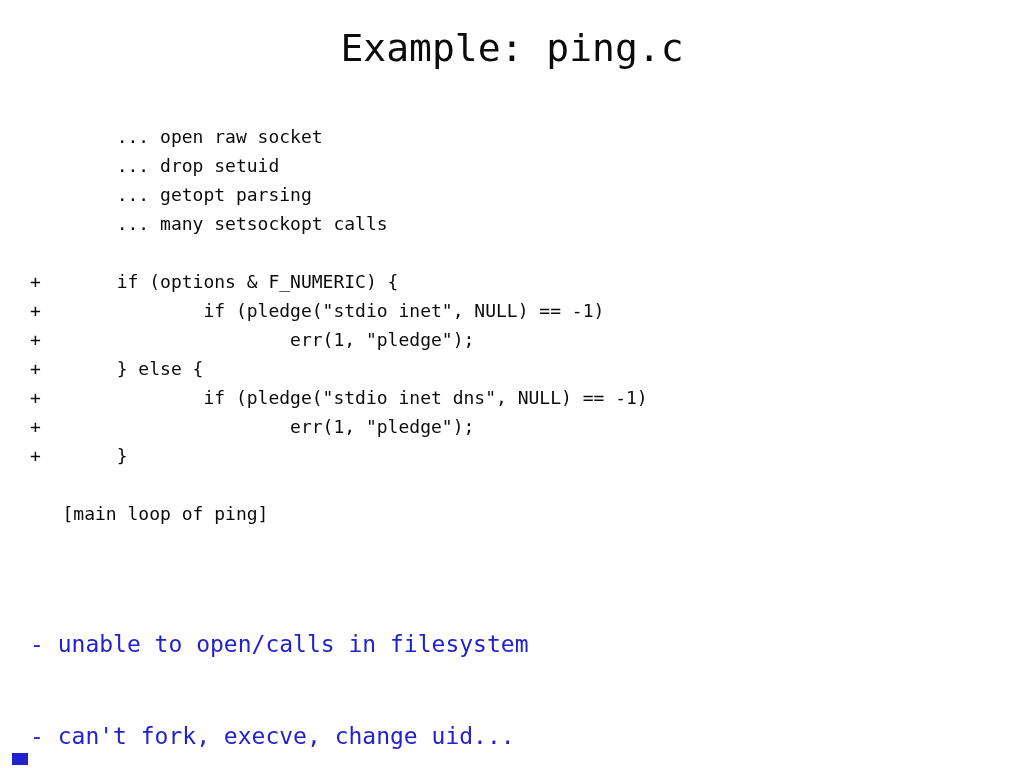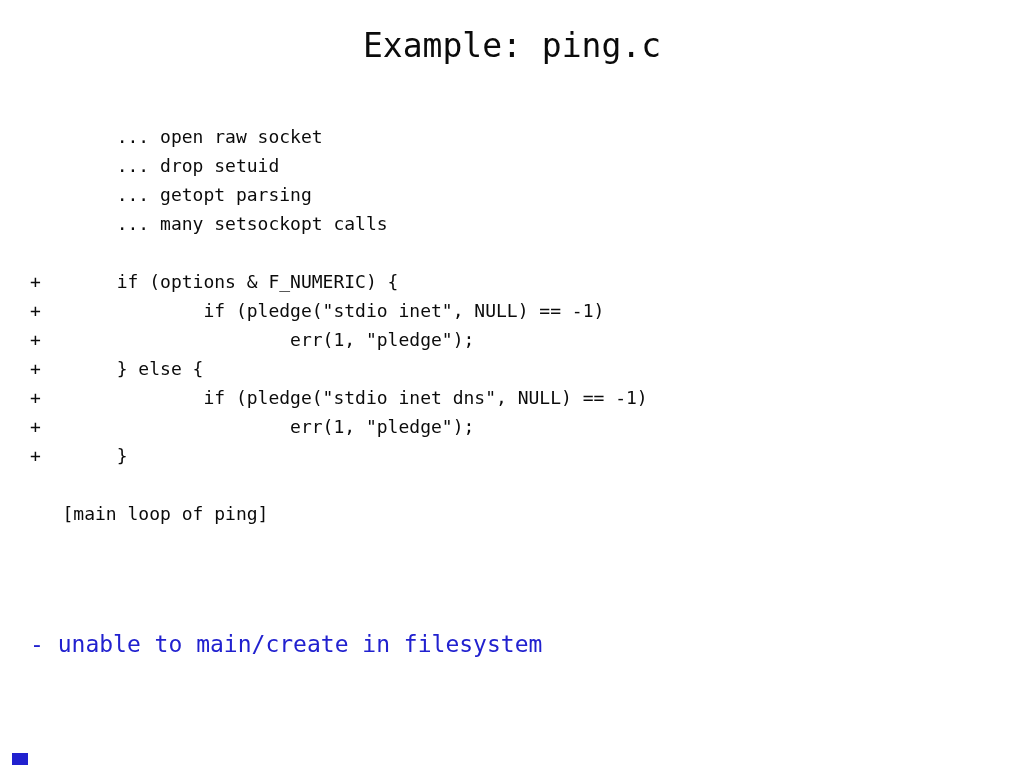--- a/index.html
+++ b/index.html
@@ -17,21 +17,21 @@
   .slide {
     position: absolute;
     inset: 0;
   }
   .slide-title {
     position: absolute;
     top: 26px;
     left: 0;
     width: 100%;
     text-align: center;
-    font-size: 33px;
+    font-size: 38px;
     font-weight: 500;
     letter-spacing: 0px;
     color: var(--fg, #0b0b0b);
     margin: 0;
     font-family: "DejaVu Sans Mono", monospace;
     white-space: pre;
   }
   .code-block {
     position: absolute;
     top: 122px;
@@ -80,19 +80,20 @@
 +               if (pledge("stdio inet", NULL) == -1)
 +                       err(1, "pledge");
 +       } else {
 +               if (pledge("stdio inet dns", NULL) == -1)
 +                       err(1, "pledge");
 +       }
 
    [main loop of ping]</pre>
 
   <div class="bullet-list">
-    <div class="bullet-line">- unable to main/create in filesystem</div>
+    <div class="bullet-line">- unable to open/calls in filesystem</div>
+    <div class="bullet-line">- can't fork, execve, change uid...</div>
     
   </div>
 
   <div class="page-marker"></div>
 
 </div>
 
 </body></html>

